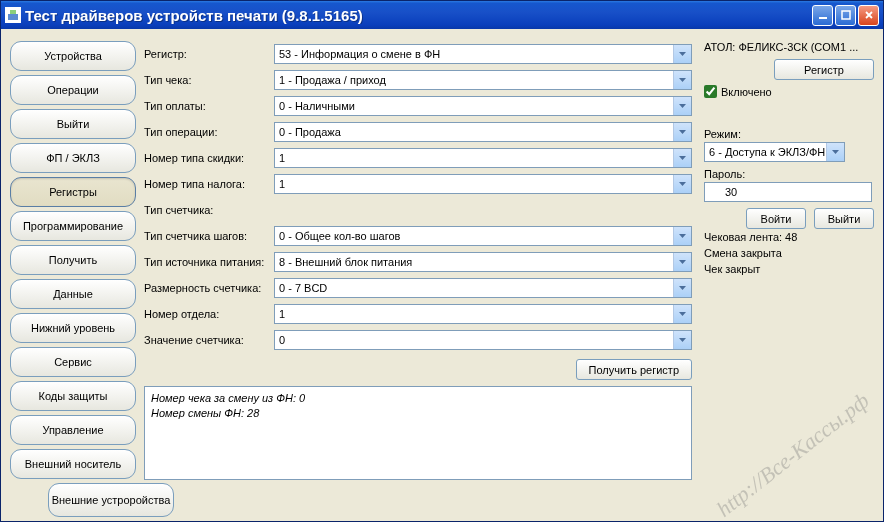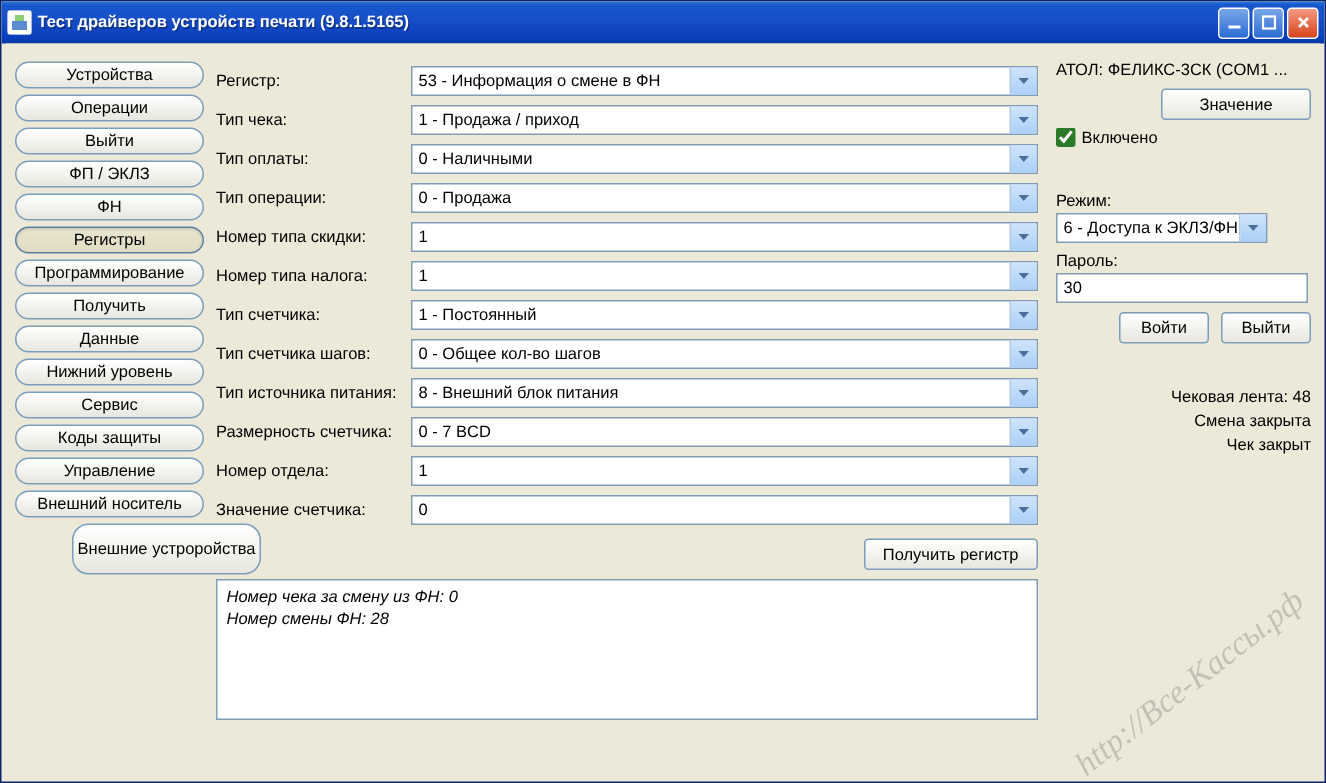--- a/index.html
+++ b/index.html
@@ -1,56 +1,56 @@
 <!DOCTYPE html>
 <html><head>
 <meta charset="utf-8">
 <style>
   html,body{margin:0;padding:0;font-family:Tahoma,Arial,sans-serif;font-size:11px;color:#000;}
   body{background:#fff;}
   .window{width:884px;height:522px;border:1px solid #0a246a;background:#ece9d8;position:relative;box-sizing:border-box;overflow:hidden;}
   
-  .titlebar{height:28px;background:linear-gradient(to bottom,#2a7ae2 0%,#1657cd 8%,#1850c8 40%,#0a3fbc 85%,#0838a9 100%);display:flex;align-items:center;padding:0 4px;color:#fff;font-weight:bold;font-size:11px;}
+  .titlebar{height:28px;background:linear-gradient(to bottom,#2a7ae2 0%,#1657cd 8%,#1850c8 40%,#0a3fbc 85%,#0838a9 100%);display:flex;align-items:center;padding:0 4px;color:#fff;font-weight:bold;font-size:15px;}
   .titlebar .app-icon{width:16px;height:16px;margin-right:4px;background:#fff;border-radius:2px;}
   .titlebar .app-icon svg{display:block}
   .title-text{flex:1;white-space:nowrap;overflow:hidden;text-shadow:1px 1px 0 rgba(0,0,0,.3);}
   .win-btns{display:flex;gap:2px;}
   .win-btn{width:21px;height:21px;border:1px solid #fff;border-radius:3px;display:flex;align-items:center;justify-content:center;color:#fff;font-weight:bold;font-size:12px;box-sizing:border-box;}
   .win-btn.min,.win-btn.max{background:linear-gradient(to bottom,#7ba7e8,#2a6bd4);}
   .win-btn.close{background:linear-gradient(to bottom,#f59a82,#d8441c);}
   .win-btn svg{display:block}
   
   .client{position:absolute;top:28px;left:3px;right:3px;bottom:3px;background:#ece9d8;}
   
   .sidebar{position:absolute;left:6px;top:12px;width:126px;}
-  .side-btn{width:126px;height:18px;margin-bottom:4px;border:1px solid #7a9ebd;border-radius:11px;background:linear-gradient(to bottom,#fff,#e7e7df);display:flex;align-items:center;justify-content:center;font-size:11px;box-sizing:border-box;cursor:pointer;}
+  .side-btn{width:126px;height:30px;margin-bottom:4px;border:1px solid #7a9ebd;border-radius:11px;background:linear-gradient(to bottom,#fff,#e7e7df);display:flex;align-items:center;justify-content:center;font-size:11px;box-sizing:border-box;cursor:pointer;}
   .side-btn.active{border:1px solid #5a7ea5;background:linear-gradient(to bottom,#e9e5d0,#e1dcc2);box-shadow:inset 0 1px 2px rgba(0,0,0,.15);}
   .side-btn.tall{height:34px;line-height:13px;text-align:center;margin-left:38px;}
   
   .main{position:absolute;left:140px;top:12px;width:548px;}
   .row{display:flex;align-items:center;height:26px;}
   .row label{width:130px;font-size:11px;}
   .combo{flex:1;height:20px;border:1px solid #7f9db9;background:#fff;display:flex;align-items:center;box-sizing:border-box;position:relative;}
   .combo span{padding:0 4px;font-size:11px;white-space:nowrap;overflow:hidden;}
   .combo .arrow{width:17px;height:100%;background:linear-gradient(to bottom,#cfe3fb,#abd0f7);border-left:1px solid #b2c8e4;display:flex;align-items:center;justify-content:center;position:absolute;right:0;top:0;}
   .combo .arrow svg{display:block}
   .xp-btn{height:21px;border:1px solid #7a9ebd;border-radius:3px;background:linear-gradient(to bottom,#fff,#e7e7df);padding:0 12px;font-size:11px;cursor:pointer;display:inline-flex;align-items:center;justify-content:center;box-sizing:border-box;}
   .action-row{display:flex;justify-content:flex-end;margin-top:6px;}
   .output{margin-top:6px;border:1px solid #7f9db9;background:#fff;height:84px;padding:4px 6px;font-size:11px;line-height:15px;overflow:hidden;font-style:italic;}
   
   .right{position:absolute;left:700px;top:12px;width:170px;font-size:11px;}
   .device-line{white-space:nowrap;overflow:hidden;margin-bottom:6px;}
   .right .xp-btn{width:100px;float:right;}
   .chk{margin-top:32px;clear:both;display:flex;align-items:center;gap:4px;}
   .chk input{width:13px;height:13px;accent-color:#2a7a2a;margin:0;}
   .sec-label{margin-top:30px;margin-bottom:2px;}
-  .textinput{width:168px;height:20px;border:1px solid #7f9db9;background:#fff;padding:0 4px;font-size:11px;box-sizing:border-box;}
+  .textinput{width:168px;height:20px;border:1px solid #7f9db9;background:#fff;padding:0 20px;font-size:11px;box-sizing:border-box;}
   .btn-pair{margin-top:6px;display:flex;gap:8px;justify-content:flex-end;}
   .btn-pair .xp-btn{width:60px;float:none;}
-  .status{margin-top:28px;line-height:16px;text-align:right;}
+  .status{line-height:16px;}
   
   .watermark{position:absolute;right:-6px;bottom:50px;color:rgba(120,120,120,.35);font-size:22px;font-style:italic;font-family:"Times New Roman",serif;transform:rotate(-38deg);pointer-events:none;}
 </style>
 </head>
 <body>
 
 <div class="window">
 
   <div class="titlebar">
     <span class="app-icon">
@@ -88,23 +88,20 @@
         </div>
       <div class="side-btn">
           <span>Операции</span>
         </div>
       <div class="side-btn">
           <span>Выйти</span>
         </div>
       <div class="side-btn">
           <span>ФП / ЭКЛЗ</span>
         </div>
-      <div class="side-btn">
-          <span>ФН</span>
-        </div>
       <div class="side-btn active">
           <span>Регистры</span>
         </div>
       <div class="side-btn">
           <span>Программирование</span>
         </div>
       <div class="side-btn">
           <span>Получить</span>
         </div>
       <div class="side-btn">
@@ -192,28 +189,20 @@
             <span>1</span>
             <div class="arrow">
               <svg width="7" height="4">
                 <path d="M0 0 L7 0 L3.5 4 Z" fill="#4b6e9b"></path>
               </svg>
             </div>
           </div>
         </div>
       <div class="row">
           <label>Тип счетчика:</label>
-          <div class="combo">
-            <span>1 - Постоянный</span>
-            <div class="arrow">
-              <svg width="7" height="4">
-                <path d="M0 0 L7 0 L3.5 4 Z" fill="#4b6e9b"></path>
-              </svg>
-            </div>
-          </div>
         </div>
       <div class="row">
           <label>Тип счетчика шагов:</label>
           <div class="combo">
             <span>0 - Общее кол-во шагов</span>
             <div class="arrow">
               <svg width="7" height="4">
                 <path d="M0 0 L7 0 L3.5 4 Z" fill="#4b6e9b"></path>
               </svg>
             </div>
@@ -269,21 +258,21 @@
       </div>
 
       <div class="output">
         <div>Номер чека за смену из ФН: 0</div>
         <div>Номер смены ФН: 28</div>
       </div>
     </div>
 
     <div class="right">
       <div class="device-line">АТОЛ: ФЕЛИКС-3СК (COM1 ...</div>
-      <div class="xp-btn">Значение</div>
+      <div class="xp-btn">Регистр</div>
       <div class="chk">
         <input type="checkbox" checked="" style="">
         <span>Включено</span>
       </div>
       <div class="sec-label">Режим:</div>
       <div class="combo" style="width:141px">
           <span>6 - Доступа к ЭКЛЗ/ФН</span>
           <div class="arrow">
             <svg width="7" height="4">
               <path d="M0 0 L7 0 L3.5 4 Z" fill="#4b6e9b"></path>

